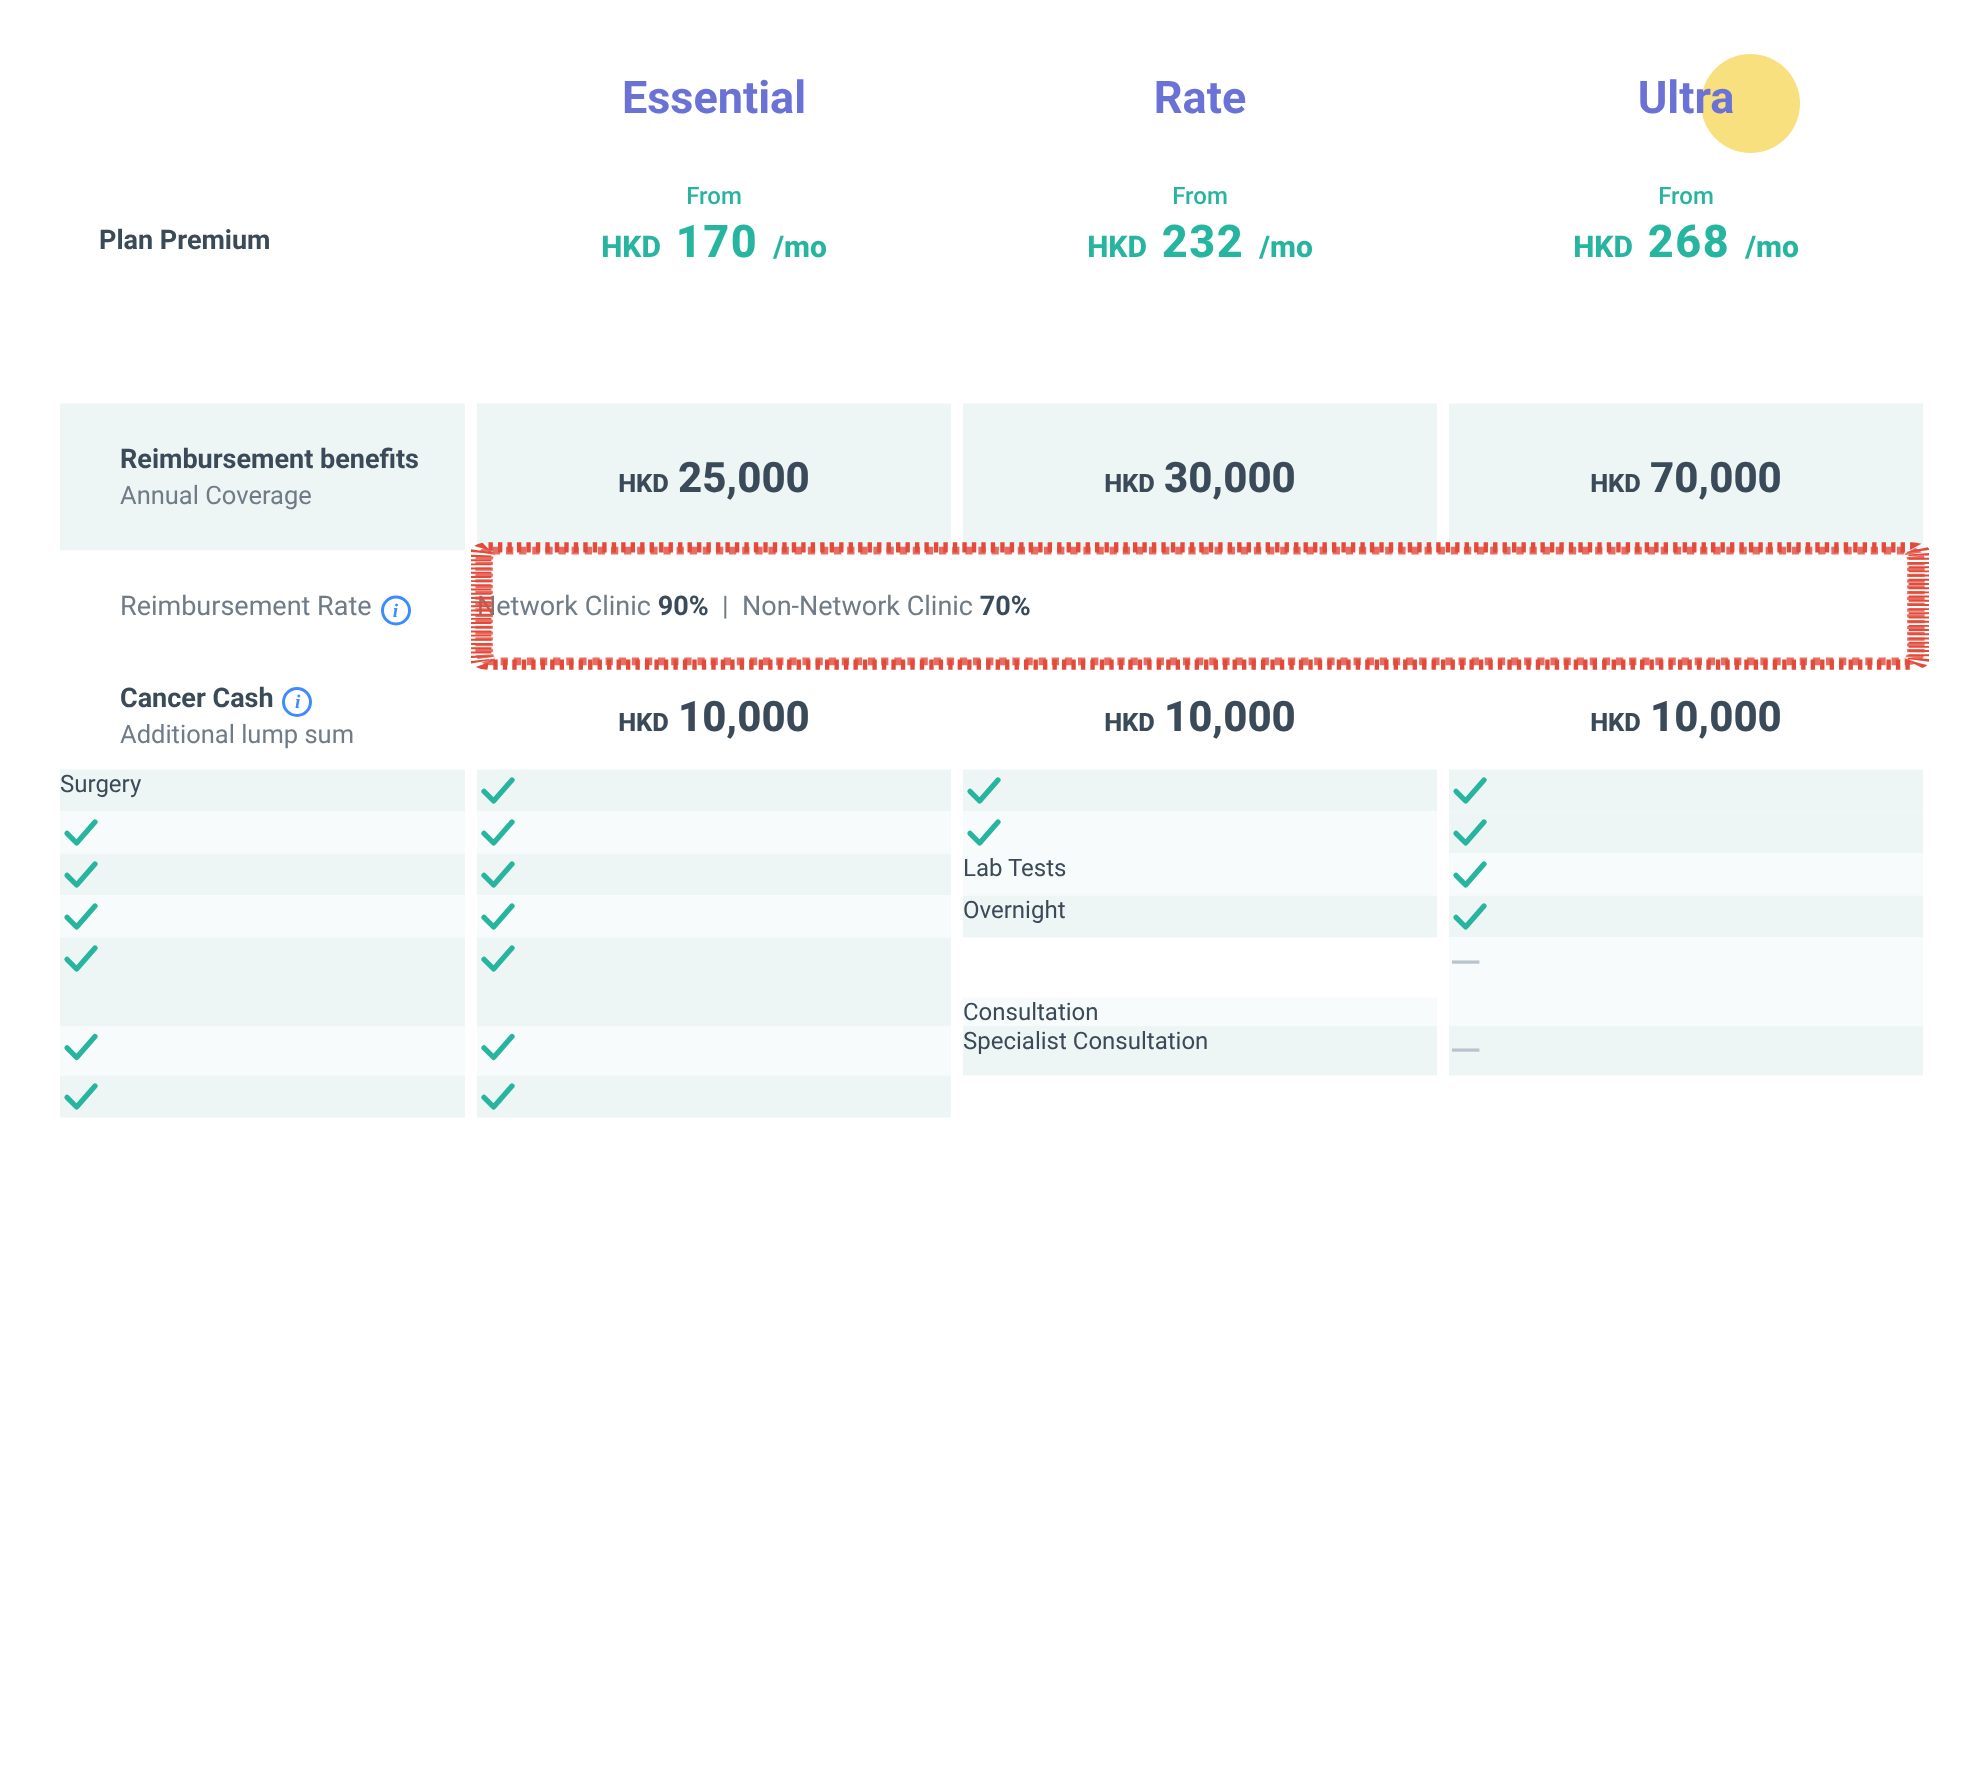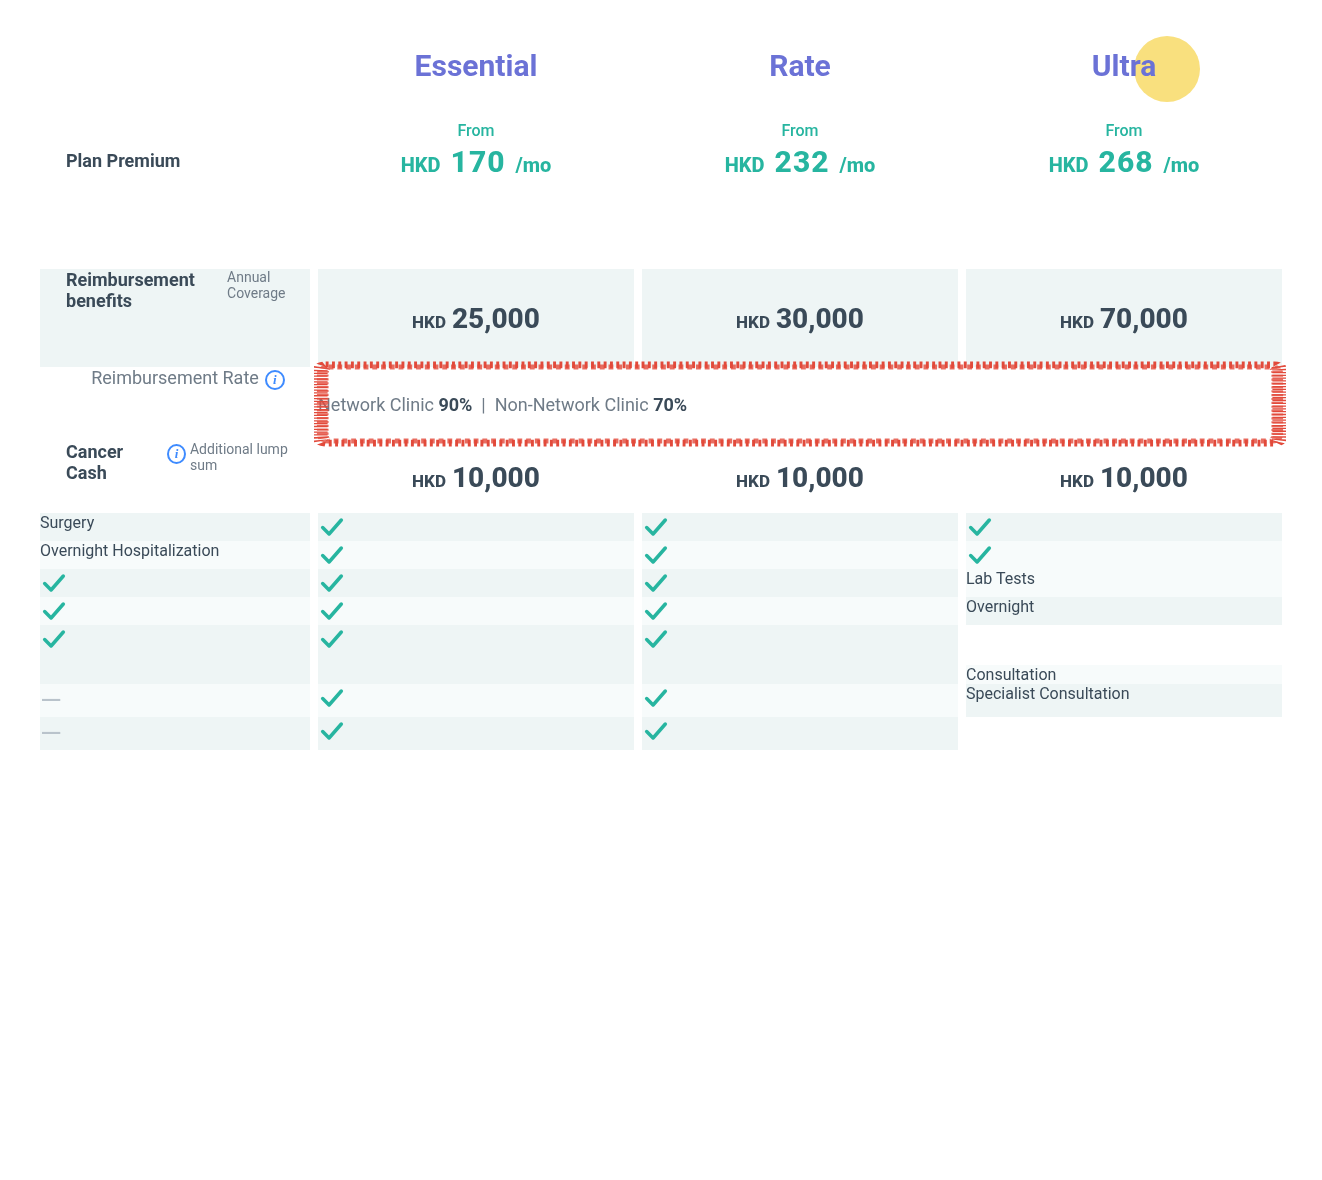--- a/index.html
+++ b/index.html
@@ -59,30 +59,30 @@
   .premium-currency{font-size:20px;font-weight:800;}
   .premium-amount{font-size:30px;font-weight:800;letter-spacing:1px;}
   .premium-unit{font-size:20px;font-weight:800;}
   .spacer{grid-column:1/-1;height:60px;}
   .row{display:contents;}
   .row .label,.row .val{
     display:flex;align-items:center;
     min-height:72px;
   }
   .row .label{
-    padding-left:26px;
+    padding-left:40px;
     font-size:18px;
     color:var(--text-muted);
-    flex-direction:row;
+    flex-direction:column;
     align-items:flex-start;
     justify-content:center;
     gap:4px;
   }
   .row .label .strong{font-weight:700;color:var(--text-dark);}
-  .row .label .sub{font-size:14px;color:var(--text-muted);font-weight:400;}
+  .row .label .sub{font-size:17px;color:var(--text-muted);font-weight:400;}
   .row .val{justify-content:center;text-align:center;}
   .row.bg .label,.row.bg .val{background:var(--row-bg);}
   .coverage .label{min-height:98px;}
   .coverage .val{min-height:98px;}
   .hkd-val{display:flex;align-items:baseline;gap:6px;justify-content:center;}
   .hkd-val .cur{font-size:17px;font-weight:800;color:var(--text-dark);}
   .hkd-val .num{font-size:28px;font-weight:800;color:var(--text-dark);}
   .rate-row .label{background:#fff;min-height:74px;}
   .rate-merged{
     grid-column:2/5;
@@ -225,21 +225,20 @@
 <div class="label" style="background: var(--row-bg);">Surgery</div>
     <div class="val" style="background: var(--row-bg);"><span class="check"><svg viewBox="0 0 24 24" fill="none">
           <path d="M4 12.5 L9.5 18 L20 6" stroke="#27b5a0" stroke-width="3" stroke-linecap="round" stroke-linejoin="round"></path>
         </svg></span></div>
     <div class="val" style="background: var(--row-bg);"><span class="check"><svg viewBox="0 0 24 24" fill="none">
           <path d="M4 12.5 L9.5 18 L20 6" stroke="#27b5a0" stroke-width="3" stroke-linecap="round" stroke-linejoin="round"></path>
         </svg></span></div>
     <div class="val" style="background: var(--row-bg);"><span class="check"><svg viewBox="0 0 24 24" fill="none">
           <path d="M4 12.5 L9.5 18 L20 6" stroke="#27b5a0" stroke-width="3" stroke-linecap="round" stroke-linejoin="round"></path>
         </svg></span></div>
-    <div class="label" style="background: var(--row-alt);">Overnight Hospitalization</div>
     <div class="val" style="background: var(--row-alt);"><span class="check"><svg viewBox="0 0 24 24" fill="none">
           <path d="M4 12.5 L9.5 18 L20 6" stroke="#27b5a0" stroke-width="3" stroke-linecap="round" stroke-linejoin="round"></path>
         </svg></span></div>
     <div class="val" style="background: var(--row-alt);"><span class="check"><svg viewBox="0 0 24 24" fill="none">
           <path d="M4 12.5 L9.5 18 L20 6" stroke="#27b5a0" stroke-width="3" stroke-linecap="round" stroke-linejoin="round"></path>
         </svg></span></div>
     <div class="val" style="background: var(--row-alt);"><span class="check"><svg viewBox="0 0 24 24" fill="none">
           <path d="M4 12.5 L9.5 18 L20 6" stroke="#27b5a0" stroke-width="3" stroke-linecap="round" stroke-linejoin="round"></path>
         </svg></span></div>
     <div class="val" style="background: var(--row-bg);"><span class="check"><svg viewBox="0 0 24 24" fill="none">

